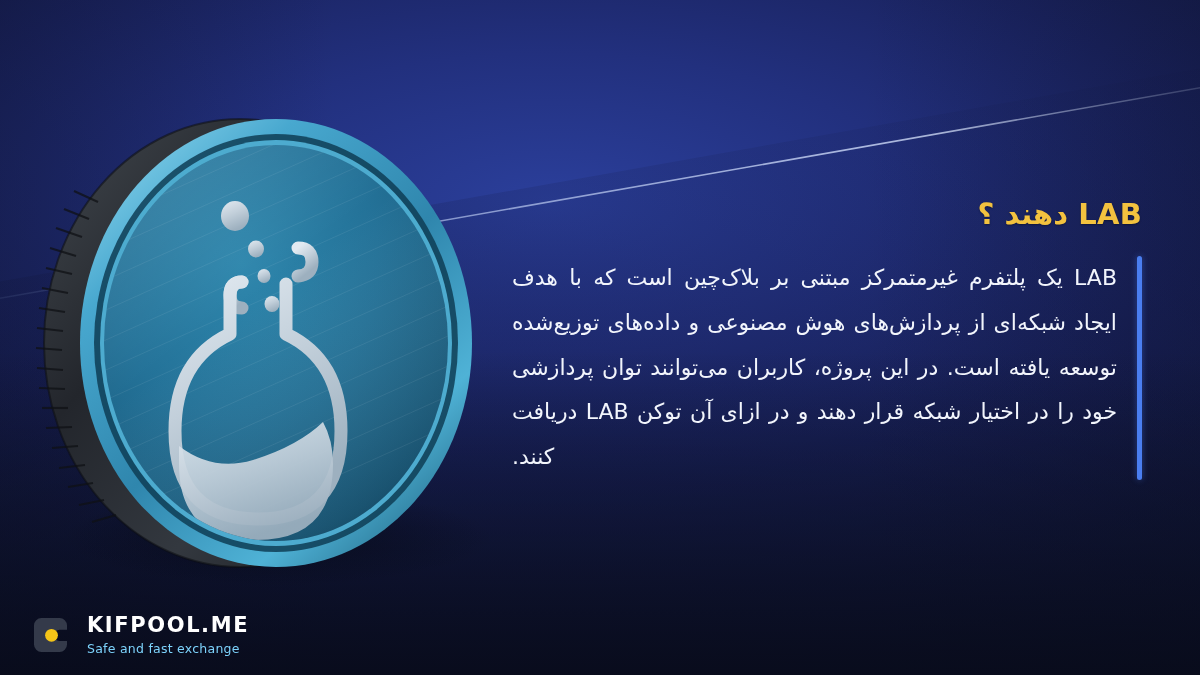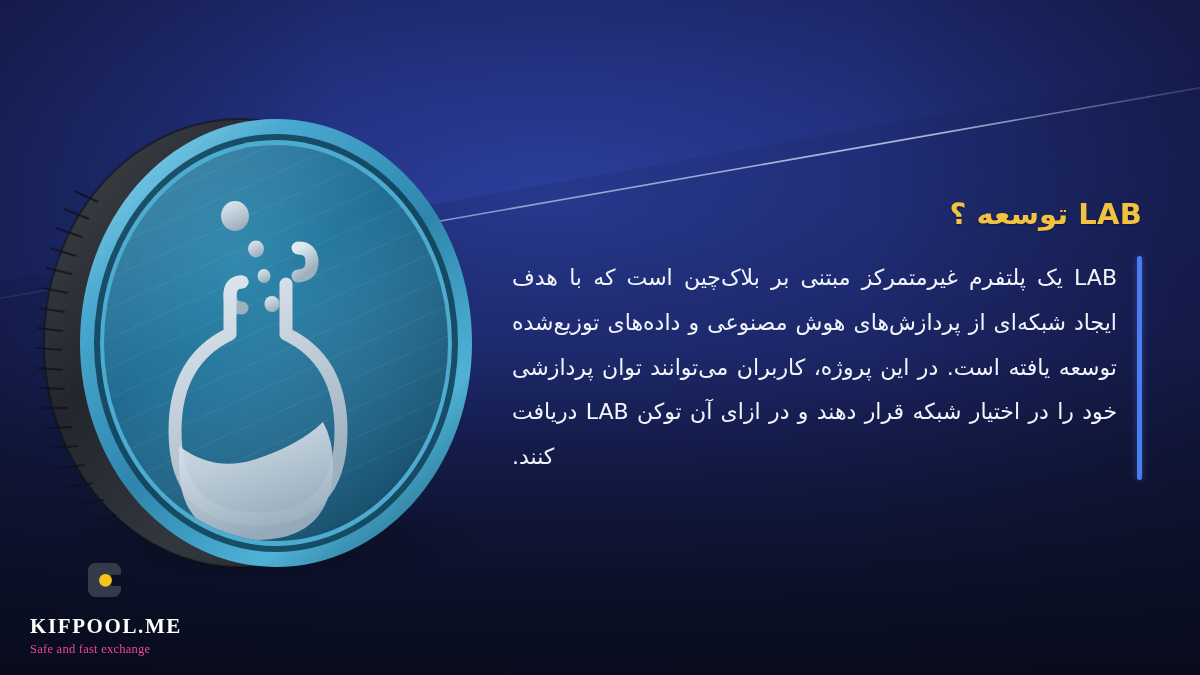--- a/index.html
+++ b/index.html
@@ -104,41 +104,40 @@
     text-align-last: left;
     word-spacing: 1px;
   }
 
   
   .logo {
     position: absolute;
     left: 30px;
     bottom: 18px;
     display: flex;
-    flex-direction: column;
+    flex-direction: row;
     align-items: center;
     direction: ltr;
     gap: 13px;
-    font-family: Liberation Serif, serif;
   }
   .logo-mark { flex: 0 0 auto; width: 44px; height: 44px; }
   .logo-mark svg { display: block; width: 100%; height: 100%; }
   .logo-text { display: flex; flex-direction: column; align-items: flex-start; }
   .logo-name {
     font-size: 21px;
     font-weight: 700;
     letter-spacing: 1.6px;
     color: #ffffff;
     line-height: 1.12;
   }
   .logo-tag {
     font-size: 12.5px;
     font-weight: 400;
     letter-spacing: 0.25px;
-    color: #ec4899;
+    color: #7dd3fc;
     line-height: 1.2;
     margin-top: 3px;
   }
 </style>
 </head>
 <body>
 
 <div class="stage">
 
   <div class="bg-base"></div>
@@ -265,21 +264,21 @@
         <ellipse cx="244" cy="196" rx="7.5" ry="8"></ellipse>
       </g>
 
       <g clip-path="url(#faceClip)">
         <path d="M151 338 q34 26 74 14 q45 -14 70 -38 q10 18 10 42 q0 76 -77 76 q-77 0 -77 -76 q0 -10 0 -18 z" fill="url(#emblemGrad)" opacity="0.93"></path>
       </g>
     </svg>
   </div>
 
   <div class="content">
-    <h1 class="title">LAB توسعه ؟</h1>
+    <h1 class="title">LAB دهند ؟</h1>
     <div class="body-row">
       <div class="accent-bar"></div>
       <p class="paragraph">LAB یک پلتفرم غیرمتمرکز مبتنی بر بلاک‌چین است که با هدف ایجاد شبکه‌ای از پردازش‌های هوش مصنوعی و داده‌های توزیع‌شده توسعه یافته است. در این پروژه، کاربران می‌توانند توان پردازشی خود را در اختیار شبکه قرار دهند و در ازای آن توکن LAB دریافت کنند.</p>
     </div>
   </div>
 
   <div class="logo">
     <div class="logo-mark">
       <svg viewBox="0 0 44 44" aria-hidden="true">
         <path d="M11.5 5 h18 a7.5 7.5 0 0 1 7.5 7.5 v4.2 h-7.4 a5.6 5.6 0 0 0 0 11.2 h7.4 v3.6 a7.5 7.5 0 0 1 -7.5 7.5 h-18 a7.5 7.5 0 0 1 -7.5 -7.5 v-19 a7.5 7.5 0 0 1 7.5 -7.5 z" fill="#343a4a"></path>

